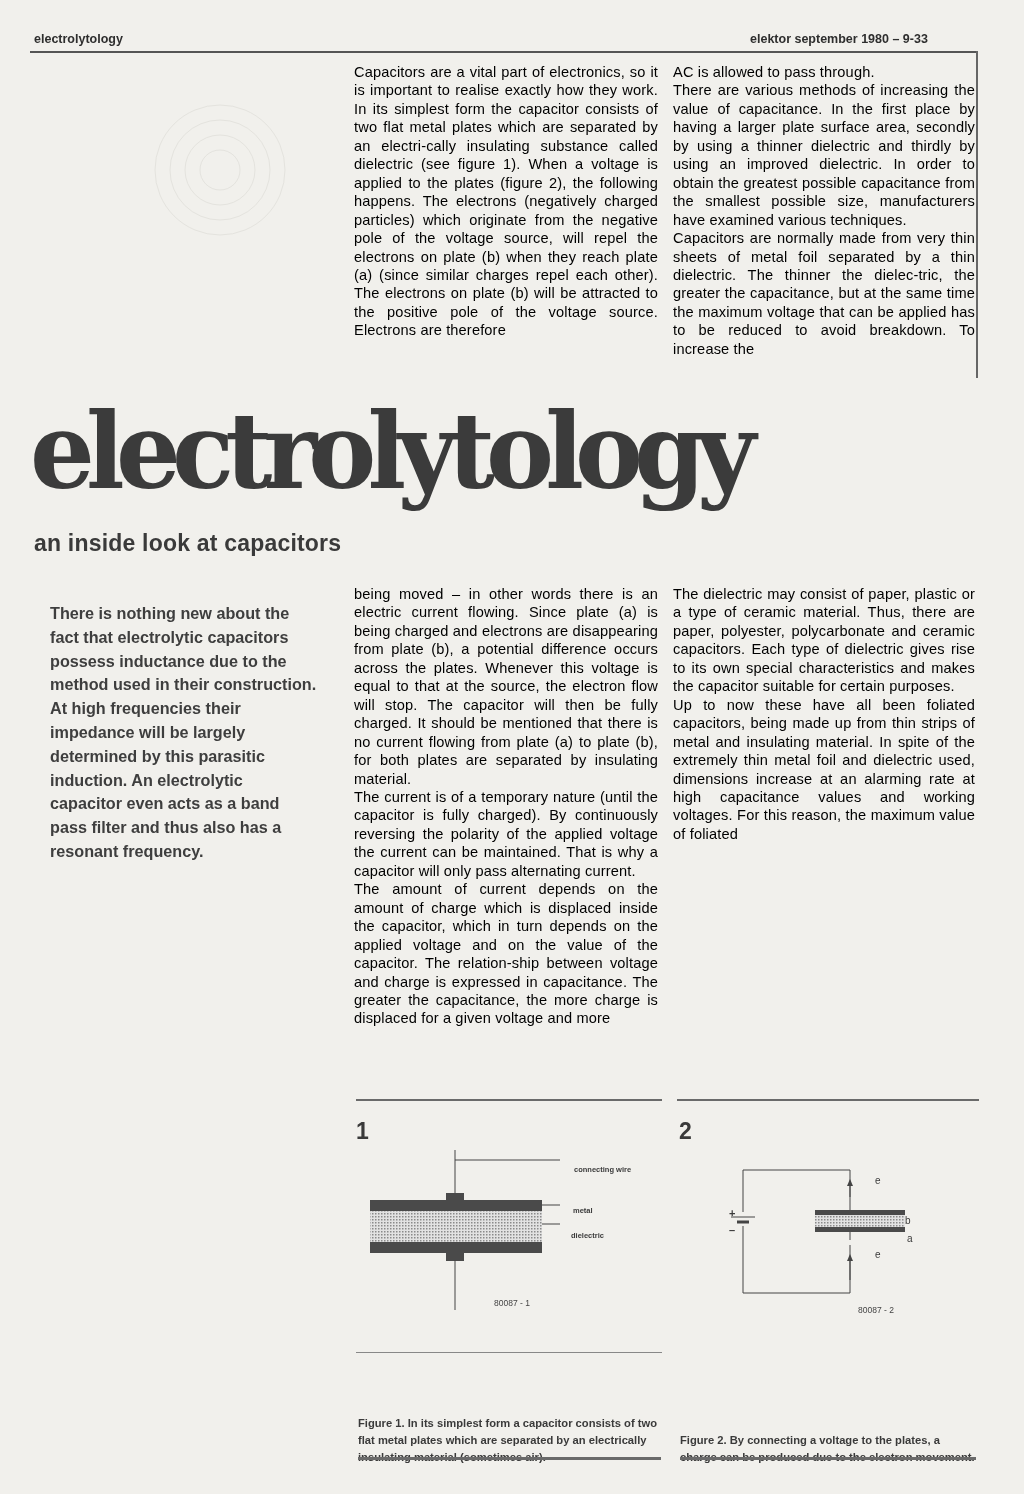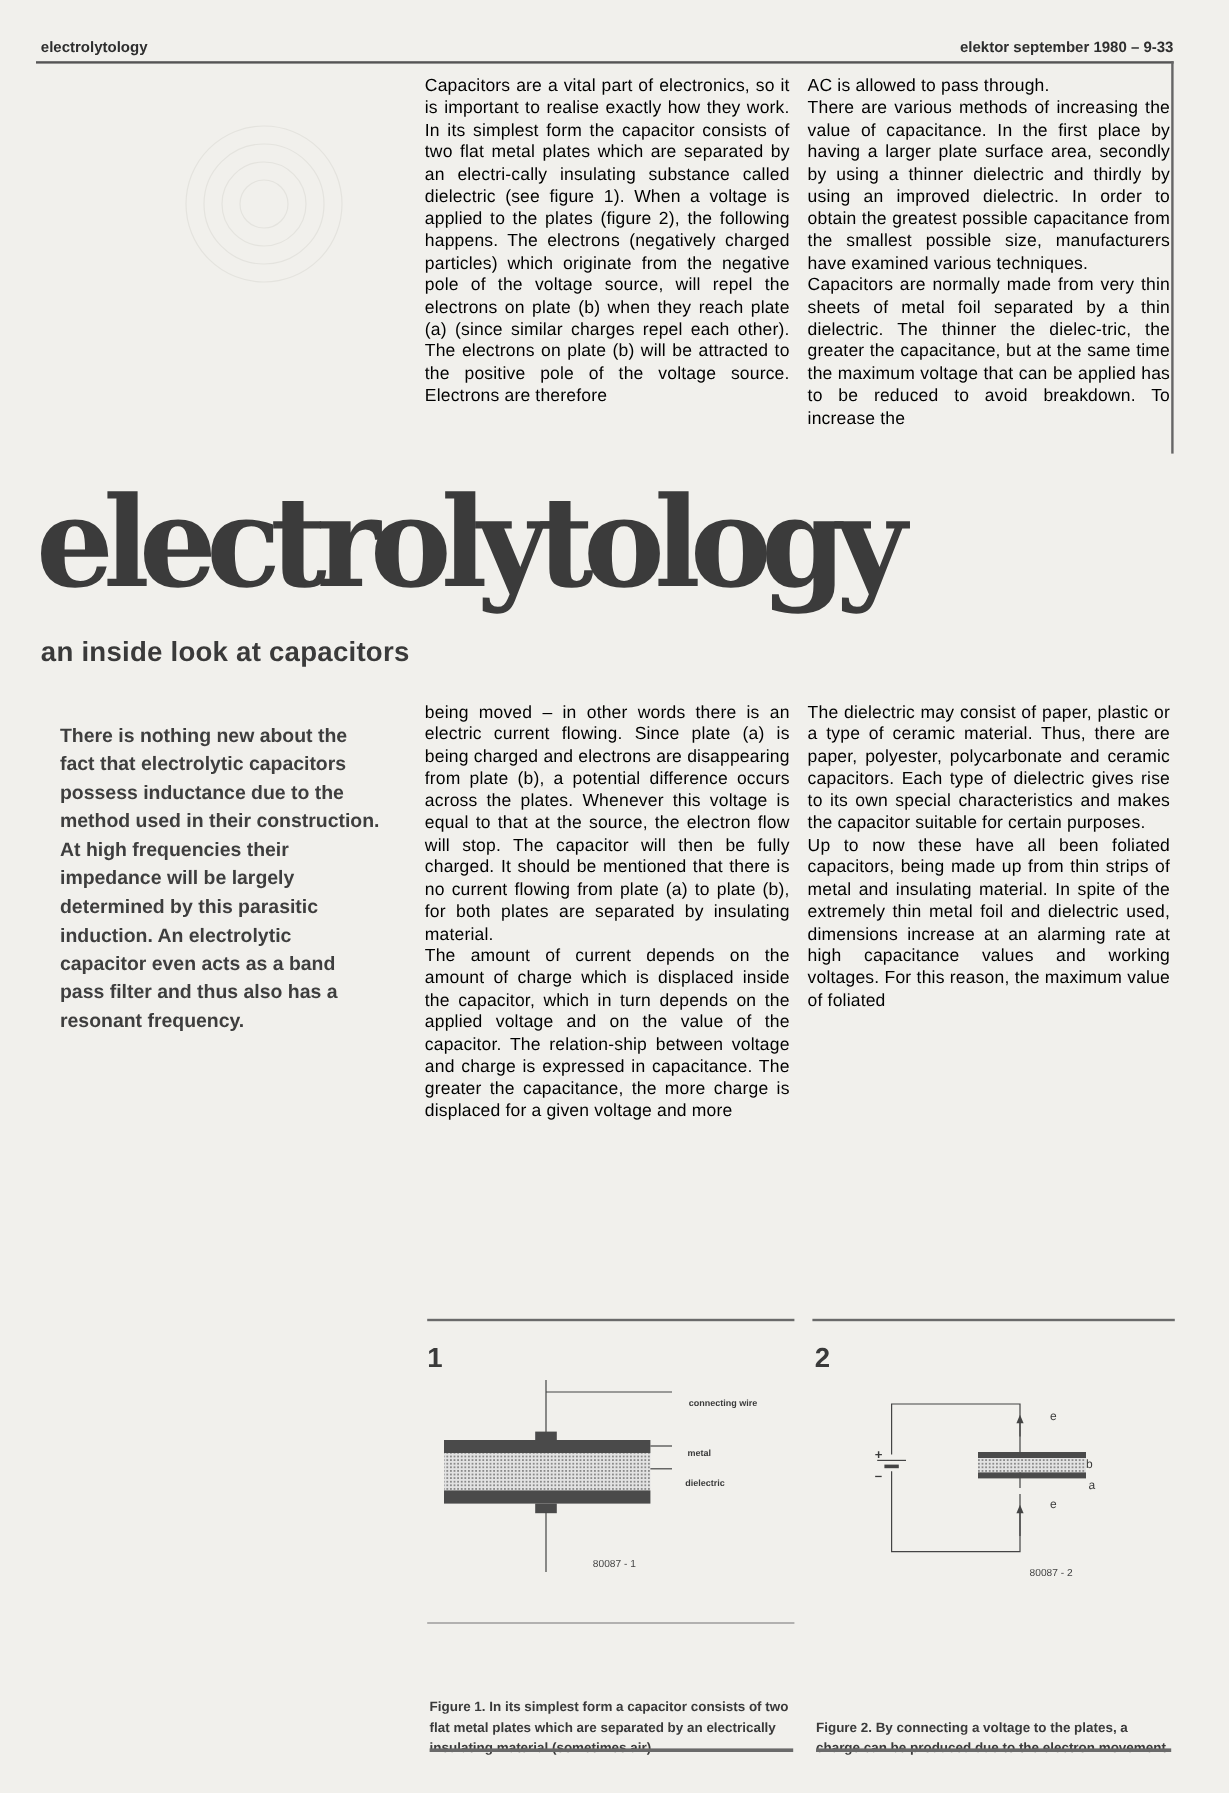--- a/index.html
+++ b/index.html
@@ -5,21 +5,21 @@
   html, body { margin: 0; padding: 0; }
   body {
     width: 1024px; height: 1494px; position: relative; overflow: hidden;
     background: #f1f0ec;
     color: #3a3a3a;
     font-family: "Liberation Sans", sans-serif;
   }
   .abs { position: absolute; }
   .hdr { top: 32px; font-size: 12.5px; font-weight: bold; color: #2e2e2e; }
   .hdr-left { left: 34px; }
-  .hdr-right { left: 800px; }
+  .hdr-right { left: 750px; }
   .hdr-rule { left: 30px; top: 51px; width: 948px; height: 2px; background: #555; }
   .page-vrule { left: 976px; top: 51px; width: 2px; height: 327px; background: #666; }
   .col {
     font-size: 14.6px; line-height: 18.45px; text-align: justify;
     color: #000000; letter-spacing: 0.15px;
   }
   .col p { margin: 0; }
   .col-mid { left: 354px; width: 304px; }
   .col-right { left: 673px; width: 302px; }
   .title {
@@ -67,20 +67,21 @@
 
 <div class="abs title">electrolytology</div>
 <div class="abs subtitle">an inside look at capacitors</div>
 
 <div class="abs intro">
   <p>There is nothing new about the fact that electrolytic capacitors possess inductance due to the method used in their construction. At high frequencies their impedance will be largely determined by this parasitic induction. An electrolytic capacitor even acts as a band pass filter and thus also has a resonant frequency.</p>
 </div>
 
 <div class="abs col col-mid" style="top:585px">
   <p>being moved – in other words there is an electric current flowing. Since plate (a) is being charged and electrons are disappearing from plate (b), a potential difference occurs across the plates. Whenever this voltage is equal to that at the source, the electron flow will stop. The capacitor will then be fully charged. It should be mentioned that there is no current flowing from plate (a) to plate (b), for both plates are separated by insulating material.</p>
+  <p>The current is of a temporary nature (until the capacitor is fully charged). By continuously reversing the polarity of the applied voltage the current can be maintained. That is why a capacitor will only pass alternating current.</p>
   <p>The amount of current depends on the amount of charge which is displaced inside the capacitor, which in turn depends on the applied voltage and on the value of the capacitor. The relation-ship between voltage and charge is expressed in capacitance. The greater the capacitance, the more charge is displaced for a given voltage and more</p>
 </div>
 <div class="abs col col-right" style="top:585px">
   <p>The dielectric may consist of paper, plastic or a type of ceramic material. Thus, there are paper, polyester, polycarbonate and ceramic capacitors. Each type of dielectric gives rise to its own special characteristics and makes the capacitor suitable for certain purposes.</p>
   <p>Up to now these have all been foliated capacitors, being made up from thin strips of metal and insulating material. In spite of the extremely thin metal foil and dielectric used, dimensions increase at an alarming rate at high capacitance values and working voltages. For this reason, the maximum value of foliated</p>
 </div>
 
 <div class="abs fig-rule" style="left:356px;top:1099px;width:306px"></div>
 <div class="abs fig-rule" style="left:677px;top:1099px;width:302px"></div>
 

